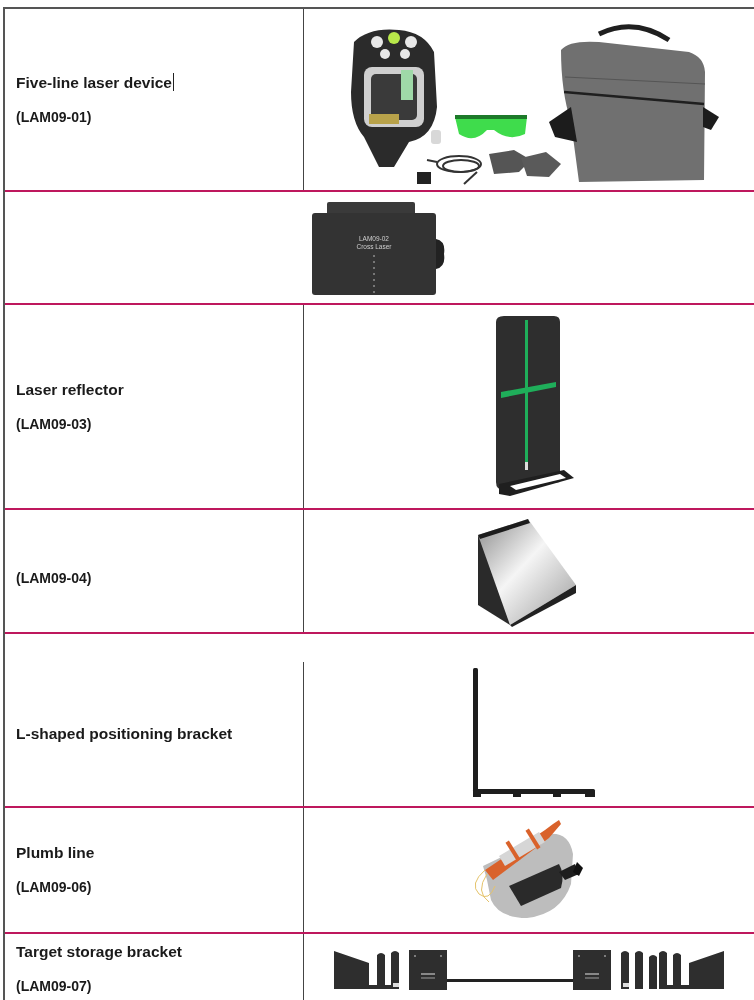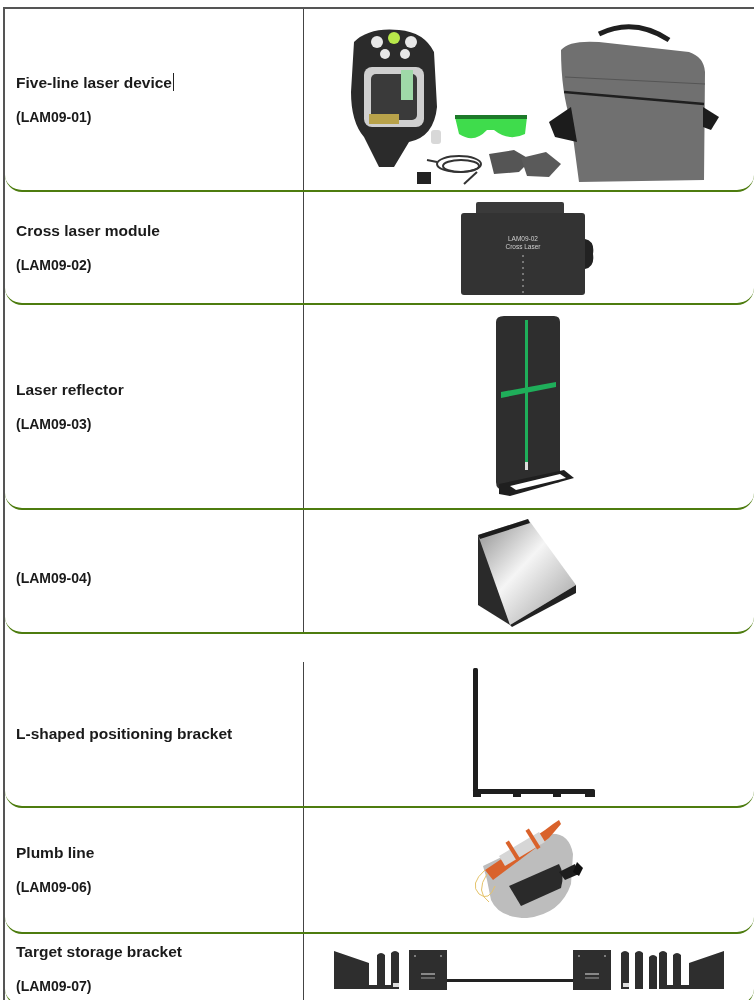--- a/index.html
+++ b/index.html
@@ -1,18 +1,18 @@
 <!DOCTYPE html>
 <html><head>
 <meta charset="utf-8">
 <style>
   html, body { margin: 0; padding: 0; background: #ffffff; }
   body { width: 754px; height: 1000px; position: relative; overflow: hidden; font-family: "Liberation Sans", sans-serif; }
   .table { position: absolute; left: 3px; top: 7px; width: 749px; border-top: 2px solid #555; border-left: 2px solid #555; border-right: 2px solid #555; }
-  .row { display: flex; border-bottom: 2px solid #4d7c0f; box-sizing: border-box; border-radius: 17px; }
+  .row { display: flex; border-bottom: 2px solid #be185d; box-sizing: border-box; }
   .cell-label { width: 299px; border-right: 1.5px solid #444; box-sizing: border-box; padding-left: 11px; display: flex; flex-direction: column; justify-content: center; }
   .cell-img { flex: 1; display: flex; align-items: center; justify-content: center; position: relative; }
   .name { font-weight: bold; font-size: 15.5px; color: #1a1a1a; line-height: 20px; }
   .code { font-weight: bold; font-size: 14px; color: #1a1a1a; line-height: 20px; margin-top: 14px; }
   .caret { display: inline-block; width: 1px; height: 18px; background: #222; vertical-align: -3px; margin-left: 1px; }
   svg { display: block; }
 </style>
 </head>
 <body>
 
@@ -64,24 +64,20 @@
           <path d="M255 80 L395 92" stroke="#1f1f1f" stroke-width="2.5"></path>
           <path d="M256 65 L396 72" stroke="#555" stroke-width="1"></path>
           <path d="M240 110 L262 95 L268 130 L246 125 Z" fill="#1c1c1c"></path>
           <path d="M394 95 L410 105 L402 118 L394 115 Z" fill="#1c1c1c"></path>
         </g>
       </svg>
     </div>
   </div>
 
   <div class="row" style="height:113px;">
-    <div class="cell-label">
-      <div class="name">Cross laser module</div>
-      <div class="code">(LAM09-02)</div>
-    </div>
     <div class="cell-img">
       <svg width="160" height="98" viewBox="0 0 160 98">
         <rect x="27" y="3" width="88" height="14" rx="2" fill="#3a3a3a"></rect>
         <rect x="12" y="14" width="124" height="82" rx="3" fill="#333"></rect>
         <path d="M136 40 Q146 42 144 55 Q146 68 136 70 Z" fill="#222"></path>
         <text x="74" y="42" font-family="Liberation Sans, sans-serif" font-size="6.5" fill="#cfcfcf" text-anchor="middle">LAM09-02</text>
         <text x="74" y="50" font-family="Liberation Sans, sans-serif" font-size="6.5" fill="#cfcfcf" text-anchor="middle">Cross Laser</text>
         <line x1="74" y1="56" x2="74" y2="94" stroke="#bbb" stroke-width="1" stroke-dasharray="2,4"></line>
       </svg>
     </div>

